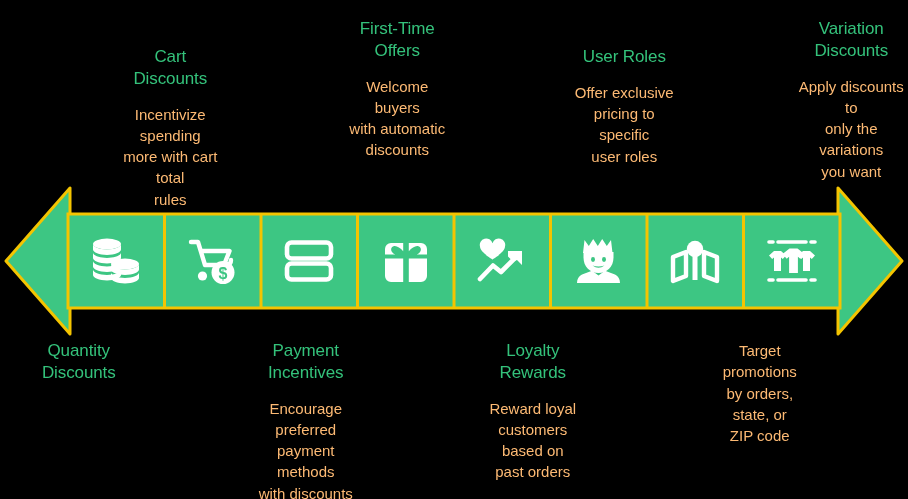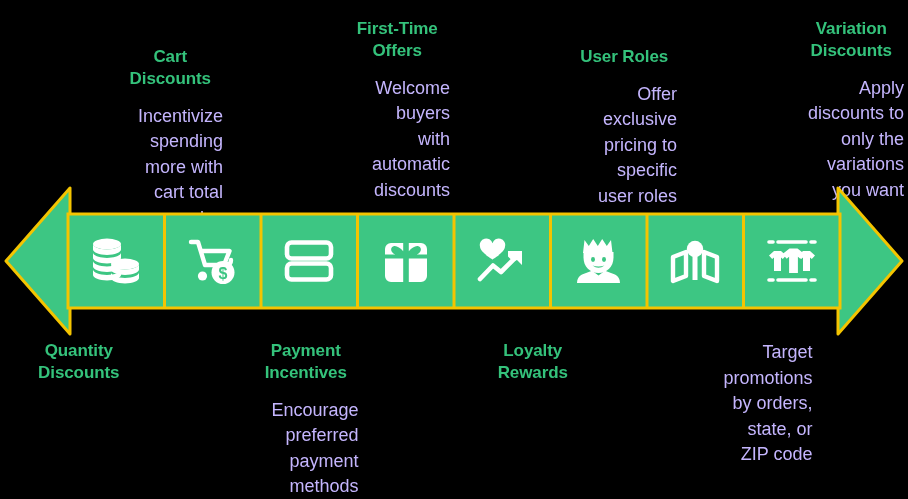--- a/index.html
+++ b/index.html
@@ -45,37 +45,36 @@
     position: relative;
     width: 189px;
     text-align: center;
     padding: 0 4px;
     box-sizing: border-box;
   }
   .caption-cell.empty { visibility: hidden; }
 
   .cap-title {
     font-size: 17px;
-    font-weight: 700;
+    font-weight: 400;
     line-height: 1.28;
     color: #34c27b;
     letter-spacing: -0.1px;
     margin: 0 0 14px 0;
     white-space: pre-line;
   }
   .cap-title.raise { margin-top: -28px; }
   .cap-title.single { }
 
   .cap-desc {
-    font-size: 18px;
+    font-size: 15px;
     line-height: 1.42;
-    color: #c4b5fd;
+    color: #fdba74;
     margin: 0;
     white-space: pre-line;
-    text-align: right;
   }
 
   
   #arrow-band {
     position: absolute;
     left: 0;
     top: 186px;
     width: 908px;
     height: 150px;
   }
@@ -307,20 +306,23 @@
     </div>
 
     <div class="caption-cell empty">
       <div class="cap-title"></div>
       <div class="cap-desc"></div>
     </div>
 
     <div class="caption-cell">
       <div class="cap-title">Loyalty
 Rewards</div>
+      <div class="cap-desc">Reward loyal
+customers based on
+past orders</div>
     </div>
 
     <div class="caption-cell empty">
       <div class="cap-title"></div>
       <div class="cap-desc"></div>
     </div>
 
     <div class="caption-cell">
       <div class="cap-desc">Target promotions
 by orders, state, or

